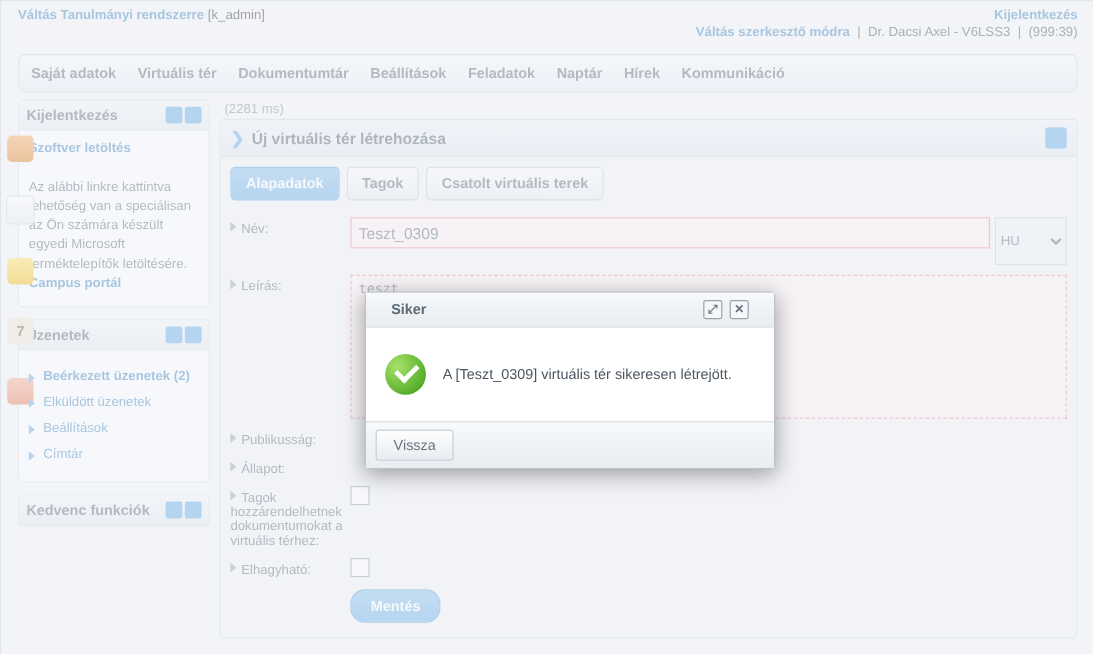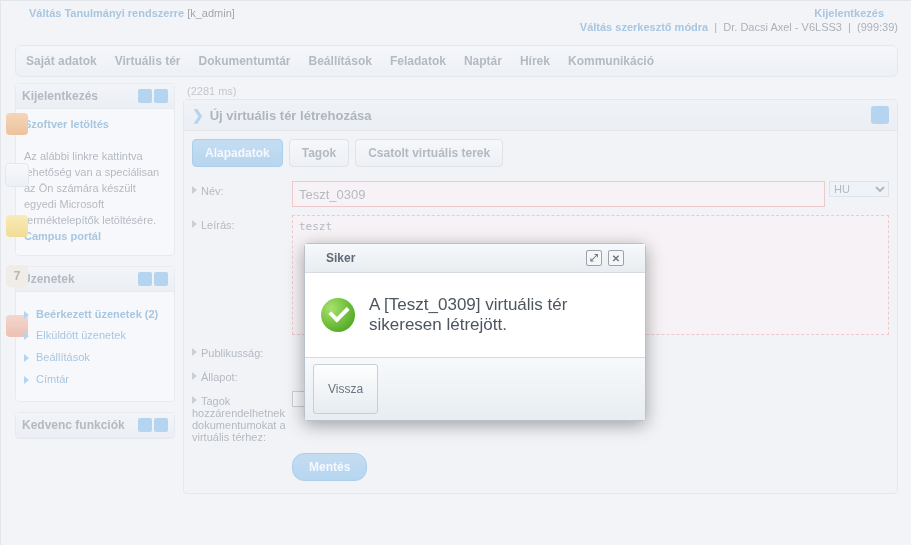--- a/index.html
+++ b/index.html
@@ -1,18 +1,18 @@
 <!DOCTYPE html>
 <html><head>
 <meta charset="utf-8">
 <style>
 html,body{margin:0;padding:0;font-family:Arial,Helvetica,sans-serif;font-size:11px;color:#445;background:#eef2f5;}
 .page{width:911px;height:545px;position:relative;overflow:hidden;background:#f4f6f8;border:1px solid #e2e6ea;}
 .overlay{position:absolute;inset:0;background:rgba(240,243,247,0.55);z-index:20;pointer-events:none;}
-.topbar{display:flex;justify-content:space-between;padding:6px 28px 2px;font-size:11px;}
+.topbar{display:flex;justify-content:space-between;padding:6px 14px 2px;font-size:11px;}
 .topbar a{color:#4f90c2;font-weight:bold;text-decoration:none;}
 .userline{text-align:right;padding:0 14px 6px;font-size:11px;color:#56606a;}
 .userline a{color:#4f90c2;font-weight:bold;text-decoration:none;}
 .menubar{margin:6px 14px;border:1px solid #d5dbe1;border-radius:6px;background:linear-gradient(#f9fbfd,#e9eef3);padding:8px 10px;display:flex;gap:18px;}
 .menubar .mi{color:#6a7580;font-weight:bold;font-size:12px;cursor:pointer;}
 .body{display:flex;gap:8px;padding:0 14px;}
 .left{width:160px;flex:none;display:flex;flex-direction:column;gap:10px;}
 .panel{border:1px solid #dce2e7;border-radius:4px;background:#fff;}
 .panel-h{display:flex;align-items:center;justify-content:space-between;background:linear-gradient(#f3f6f9,#e5eaef);border-bottom:1px solid #dce2e7;padding:5px 6px;font-weight:bold;color:#6a7580;font-size:12px;}
 .panel-h .ctl{display:flex;gap:2px;}
@@ -30,34 +30,34 @@
 .section-h .sqbtn{width:18px;height:18px;border-radius:3px;background:#6eb0e6;display:inline-block;}
 .tabs{display:flex;gap:6px;padding:8px 8px 10px;}
 .tab{padding:6px 12px;border:1px solid #c7d0d8;border-radius:4px;background:linear-gradient(#fdfefe,#e7ecf0);color:#6a7580;font-weight:bold;font-size:12px;cursor:pointer;}
 .tab.active{background:linear-gradient(#8fc3ec,#6fb2e6);color:#fff;border-color:#5ea5dd;}
 .form{padding:0 8px 12px;}
 .row{display:flex;align-items:flex-start;padding:4px 0;}
 .row .lab{width:100px;flex:none;color:#6a7580;font-size:11px;padding-top:4px;}
 .row .lab::before{content:"";display:inline-block;border-left:5px solid #9aa4ad;border-top:4px solid transparent;border-bottom:4px solid transparent;margin-right:4px;vertical-align:1px;}
 .row .ctlwrap{flex:1;display:flex;gap:4px;}
 .tinput{flex:1;height:20px;border:1px solid #e59a9a;background:#fdf2f2;padding:2px 6px;font-size:13px;color:#6a7580;}
-.langsel{width:60px;height:16px;border:1px solid #c7d0d8;background:#eef2f5;font-size:11px;color:#6a7580;}
+.langsel{width:60px;height:40px;border:1px solid #c7d0d8;background:#eef2f5;font-size:11px;color:#6a7580;}
 .tarea{flex:1;height:110px;border:1px dashed #e59a9a;background:#fdf2f2;padding:4px 6px;font-size:11px;color:#6a7580;resize:none;}
 .chk{width:14px;height:14px;border:1px solid #9aa4ad;background:#fff;display:inline-block;}
 .savebtn{margin:6px 0 0 100px;padding:6px 16px;border:1px solid #5ea5dd;border-radius:12px;background:linear-gradient(#8fc3ec,#6fb2e6);color:#fff;font-weight:bold;font-size:12px;cursor:pointer;}
 .modal{position:absolute;z-index:30;left:303px;top:242px;width:340px;background:#fff;border:1px solid #b9c2ca;border-radius:4px;box-shadow:0 4px 18px rgba(0,0,0,0.35);}
 .modal-h{display:flex;align-items:center;justify-content:space-between;background:linear-gradient(#f7f9fb,#e8edf1);border-bottom:1px solid #d5dbe1;padding:6px 21px;font-weight:bold;color:#5d6a77;font-size:12px;}
 .modal-h .mctl{display:flex;gap:6px;}
 .modal-h .mic{width:14px;height:14px;border:1px solid #9aa4ad;border-radius:2px;display:flex;align-items:center;justify-content:center;font-size:10px;color:#6a7580;cursor:pointer;background:#f4f6f8;}
 .modal-b{display:flex;align-items:center;gap:14px;padding:22px 16px;}
 .okicon{width:34px;height:34px;border-radius:50%;background:radial-gradient(circle at 30% 30%,#a7e26a,#3a9b12);position:relative;flex:none;}
 .okicon::after{content:"";position:absolute;left:9px;top:8px;width:14px;height:8px;border-left:4px solid #fff;border-bottom:4px solid #fff;transform:rotate(-45deg);}
-.modal-msg{font-size:17px;color:#4c5660;}
+.modal-msg{font-size:12px;color:#4c5660;}
 .modal-f{border-top:1px solid #d5dbe1;padding:6px 8px;background:linear-gradient(#f7f9fb,#e8edf1);}
-.backbtn{padding:17px 14px;border:1px solid #c7d0d8;border-radius:3px;background:linear-gradient(#fdfefe,#e7ecf0);color:#6a7580;font-size:12px;cursor:pointer;}
+.backbtn{padding:5px 14px;border:1px solid #c7d0d8;border-radius:3px;background:linear-gradient(#fdfefe,#e7ecf0);color:#6a7580;font-size:12px;cursor:pointer;}
 .sideicons{position:absolute;left:4px;top:112px;display:flex;flex-direction:column;gap:28px;align-items:center;}
 .sideicons div{width:22px;height:22px;border-radius:4px;}
 .si1{background:linear-gradient(#f7b26b,#e78a2e);}
 .si2{background:linear-gradient(#fff,#e8edf1);border:1px solid #d5dbe1;}
 .si3{background:linear-gradient(#ffe36b,#f5c21e);}
 .si4{background:#f0e6d6;font-size:12px;color:#7a6a4e;display:flex;align-items:center;justify-content:center;font-weight:bold;}
 .si5{background:linear-gradient(#f7b49b,#e8845e);}
 </style>
 </head>
 <body>
@@ -176,20 +176,26 @@
             </div>
           <div class="row">
               <div class="lab">Állapot:</div>
             </div>
           <div class="row">
               <div class="lab" style="width:100px">Tagok hozzárendelhetnek dokumentumokat a virtuális térhez:</div>
               <div class="ctlwrap">
                 <span class="chk"></span>
               </div>
             </div>
+          <div class="row">
+              <div class="lab">Elhagyható:</div>
+              <div class="ctlwrap">
+                <span class="chk"></span>
+              </div>
+            </div>
           <button class="savebtn">Mentés</button>
         </div>
       </div>
     </div>
   </div>
 
   <div class="overlay"></div>
 
   <div class="modal">
     <div class="modal-h">

